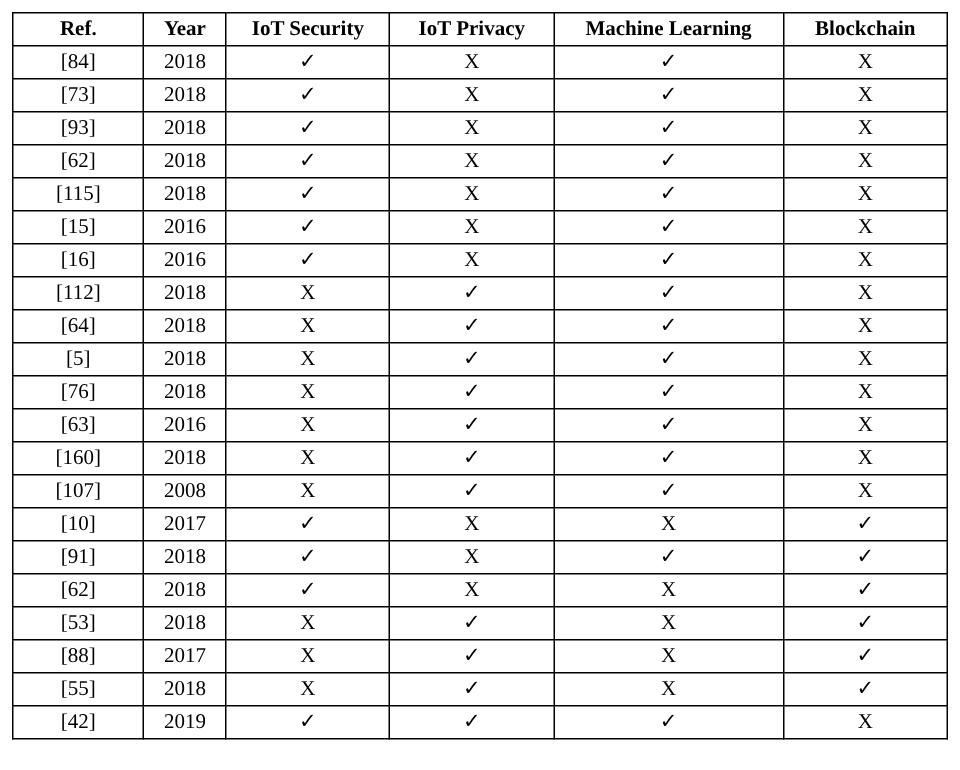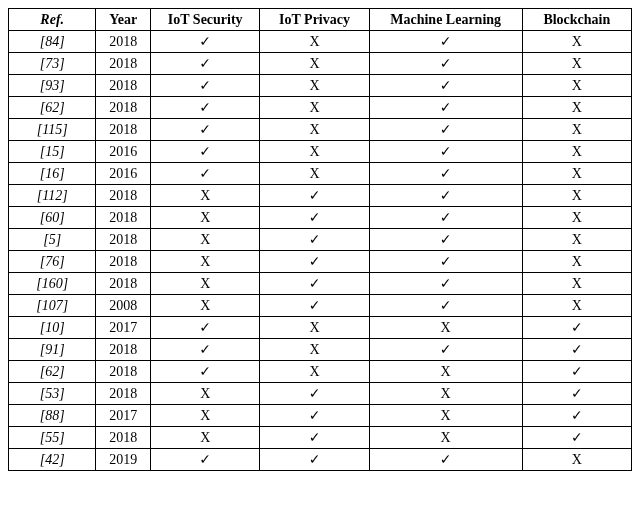--- a/index.html
+++ b/index.html
@@ -31,21 +31,20 @@
     font-weight: bold;
     border-top: 1.5px solid #000;
     border-bottom: 1.5px solid #000;
   }
   tbody tr:last-child td {
     border-bottom: 1.5px solid #000;
   }
   table tr td:first-child,
   table tr th:first-child {
     border-left: 1.5px solid #000;
-    font-style: italic;
   }
   table tr td:last-child,
   table tr th:last-child {
     border-right: 1.5px solid #000;
   }
   col.ref { width: 80px; }
   col.year { width: 50px; }
   col.sec { width: 100px; }
   col.priv { width: 100px; }
   col.ml { width: 140px; }
@@ -132,38 +131,46 @@
       </tr>
       <tr>
         <td>[112]</td>
         <td>2018</td>
         <td>X</td>
         <td>✓</td>
         <td>✓</td>
         <td>X</td>
       </tr>
       <tr>
-        <td>[60]</td>
+        <td>[64]</td>
         <td>2018</td>
         <td>X</td>
         <td>✓</td>
         <td>✓</td>
         <td>X</td>
       </tr>
       <tr>
         <td>[5]</td>
         <td>2018</td>
         <td>X</td>
         <td>✓</td>
         <td>✓</td>
         <td>X</td>
       </tr>
       <tr>
         <td>[76]</td>
         <td>2018</td>
+        <td>X</td>
+        <td>✓</td>
+        <td>✓</td>
+        <td>X</td>
+      </tr>
+      <tr>
+        <td>[63]</td>
+        <td>2016</td>
         <td>X</td>
         <td>✓</td>
         <td>✓</td>
         <td>X</td>
       </tr>
       <tr>
         <td>[160]</td>
         <td>2018</td>
         <td>X</td>
         <td>✓</td>

